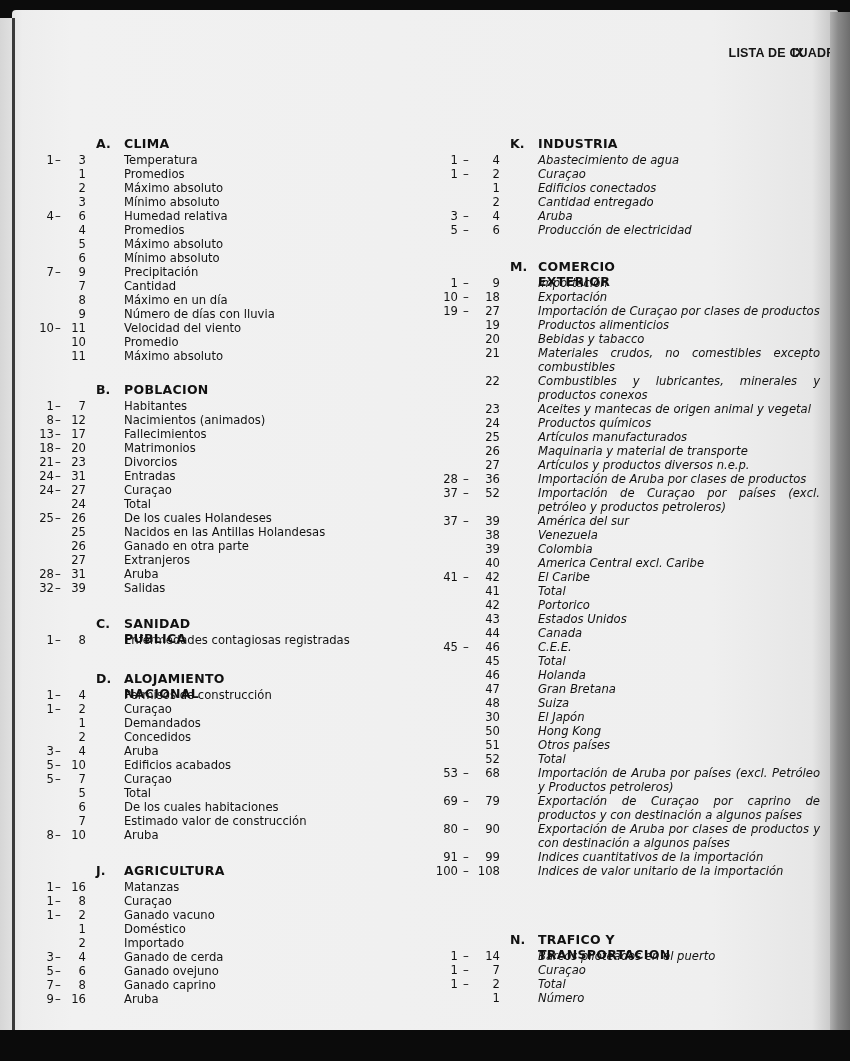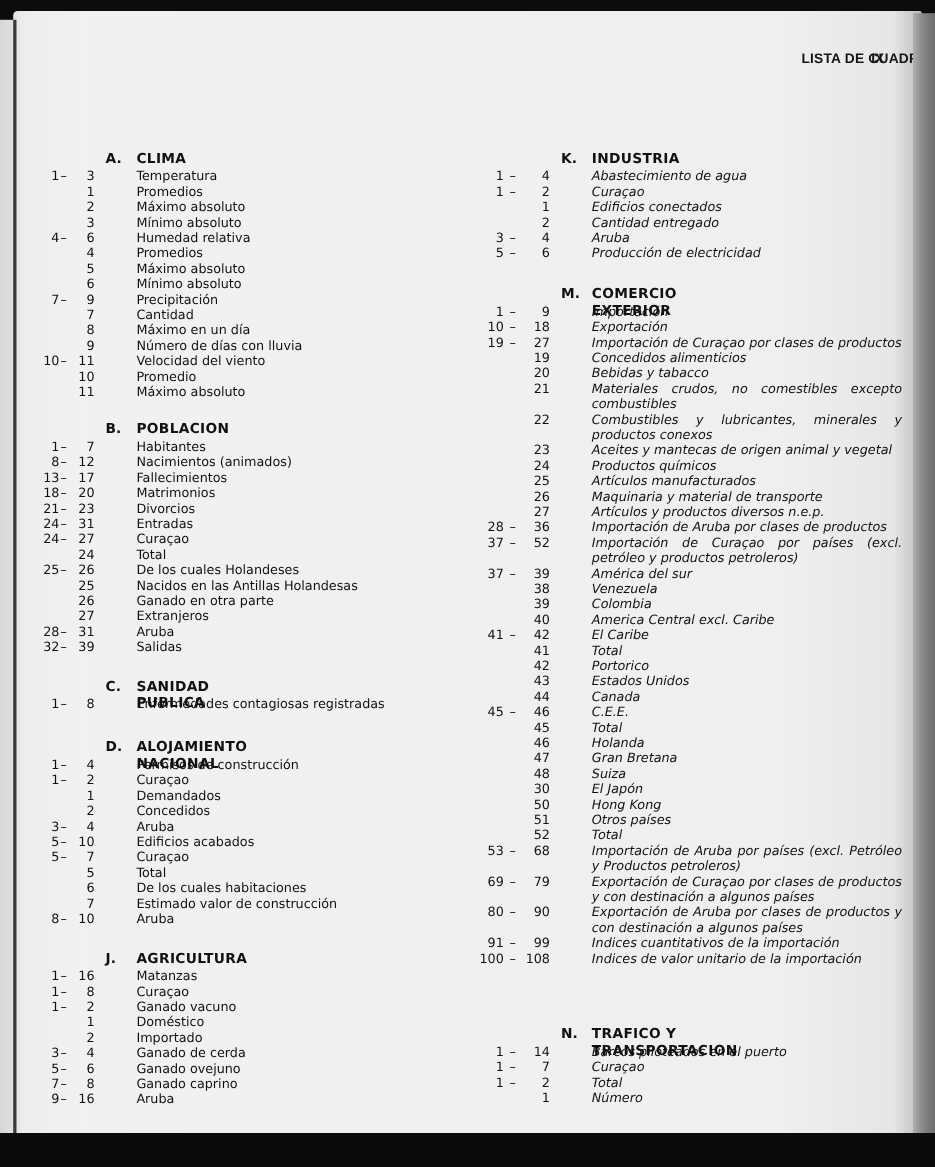--- a/index.html
+++ b/index.html
@@ -444,21 +444,21 @@
         </div>
         <div class="row" style="height: 14px;">
           <span class="num-from">19</span>
           <span class="dash">–</span>
           <span class="num-to">27</span>
           <span class="label just">Importación de Curaçao por clases de productos</span>
         </div>
         <div class="row" style="height: 14px;">
           <span class="num-from"></span>
           <span class="num-to">19</span>
-          <span class="label just">Concedidos alimenticios</span>
+          <span class="label just">Productos alimenticios</span>
         </div>
         <div class="row" style="height: 14px;">
           <span class="num-from"></span>
           <span class="num-to">20</span>
           <span class="label just">Bebidas y tabacco</span>
         </div>
         <div class="row" style="height: 28px;">
           <span class="num-from"></span>
           <span class="num-to">21</span>
           <span class="label just">Materiales crudos, no comestibles excepto combustibles</span>
@@ -601,21 +601,21 @@
         <div class="row" style="height: 28px;">
           <span class="num-from">53</span>
           <span class="dash">–</span>
           <span class="num-to">68</span>
           <span class="label just">Importación de Aruba por países (excl. Petróleo y Productos petroleros)</span>
         </div>
         <div class="row" style="height: 28px;">
           <span class="num-from">69</span>
           <span class="dash">–</span>
           <span class="num-to">79</span>
-          <span class="label just">Exportación de Curaçao por clases de productos y con destinación a algunos países</span>
+          <span class="label just">Exportación de Curaçao por caprino de productos y con destinación a algunos países</span>
         </div>
         <div class="row" style="height: 28px;">
           <span class="num-from">80</span>
           <span class="dash">–</span>
           <span class="num-to">90</span>
           <span class="label just">Exportación de Aruba por clases de productos y con destinación a algunos países</span>
         </div>
         <div class="row" style="height: 14px;">
           <span class="num-from">91</span>
           <span class="dash">–</span>

